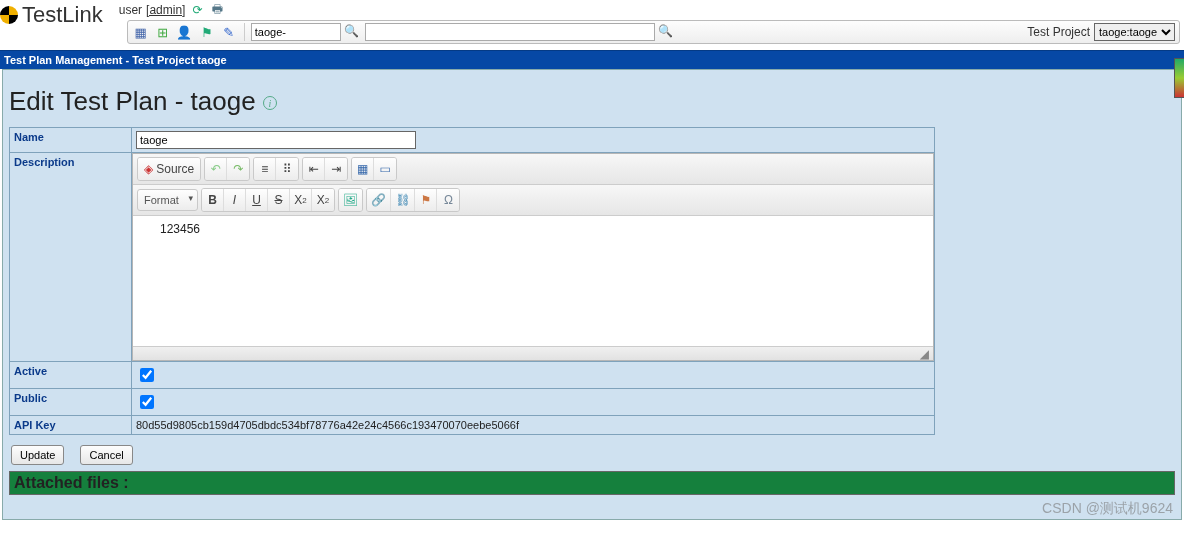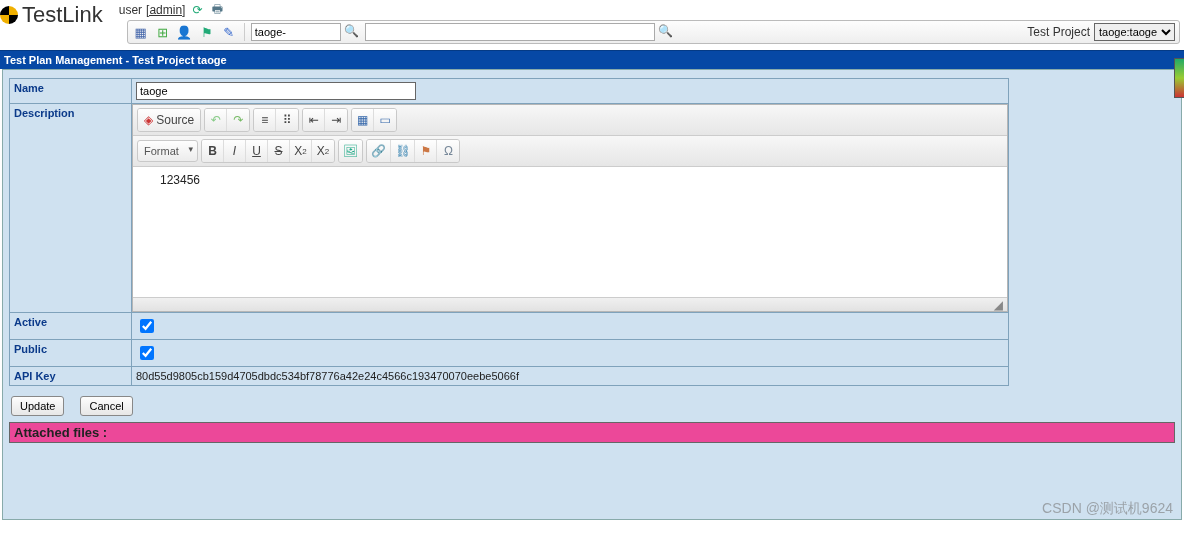--- a/index.html
+++ b/index.html
@@ -82,21 +82,21 @@
     font-size:26px; color:#222;
     margin:8px 0 10px 0;
   }
   .info-icon {
     display:inline-flex; width:14px;height:14px;border-radius:50%;
     border:1px solid #5a8; color:#5a8; font-size:10px;
     align-items:center;justify-content:center; font-style:italic; font-family:serif;
     vertical-align:middle;
   }
   .form-tbl {
-    width: 1000px;
+    width: 926px;
     border:1px solid #666;
     border-collapse:collapse;
     background:#cfe1f0;
   }
   .form-tbl td {
     border:1px solid #7fa2bb;
     padding:3px 4px;
     vertical-align:top;
     font-size:11px;
   }
@@ -151,22 +151,22 @@
     padding-right:4px; color:#888; font-size:12px;
   }
   .chk { width:14px;height:14px;}
   .btn {
     height:20px; border:1px solid #888; border-radius:3px;
     background:linear-gradient(#fdfdfd,#e7e7e7);
     font-size:11px; padding:1px 8px; cursor:pointer;
   }
   .btn-row { margin:10px 0 6px 2px; display:flex; gap:16px;}
   .attach-box {
-    border:1px solid #666; background:#ec4899;
-    padding:2px 4px; font-size:13px; font-weight:bold; color:#222;
+    border:1px solid #666; background:#15803d;
+    padding:2px 4px; font-size:16px; font-weight:bold; color:#222;
     width:100%;
   }
   .watermark {
     position:absolute; right:8px; bottom:1px;
     color:rgba(120,120,120,.6); font-size:14px;
   }
   .sidestrip{
     position:absolute; right:0; top:58px; width:10px; height:40px;
     background:linear-gradient(#2a6, #9c3, #c33);
     border:1px solid #555; border-right:none;
@@ -207,20 +207,24 @@
       </select>
     </div>
   </div>
 </div>
 
 <div class="bluebar">
   <span>Test Plan Management - Test Project taoge</span>
 </div>
 
 <div class="panel">
+  <h1>
+    <span>Edit Test Plan - taoge</span>
+    <span class="info-icon">i</span>
+  </h1>
 
   <table class="form-tbl">
     <tbody>
         <tr>
       <td class="lbl">Name</td>
       <td>
         <input class="txt-input" type="text" value="taoge" style="">
       </td>
     </tr>
     <tr>

